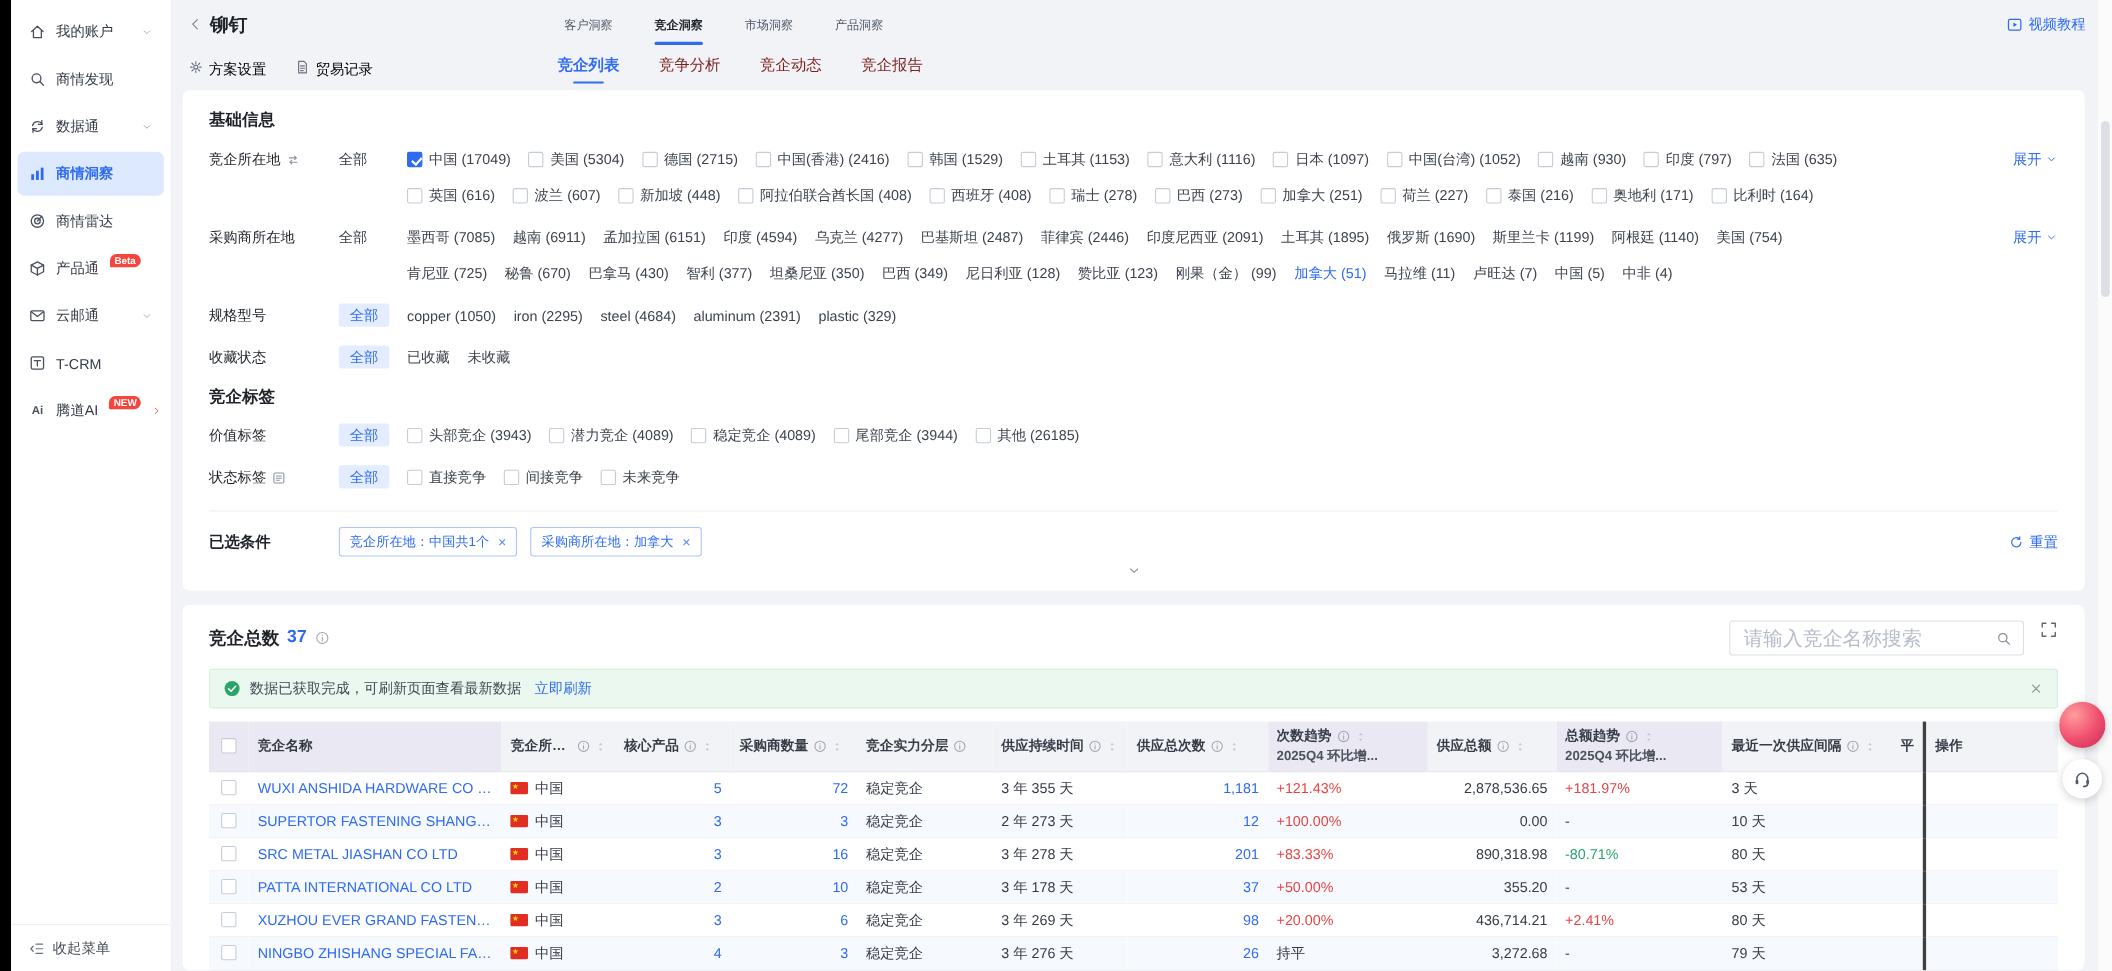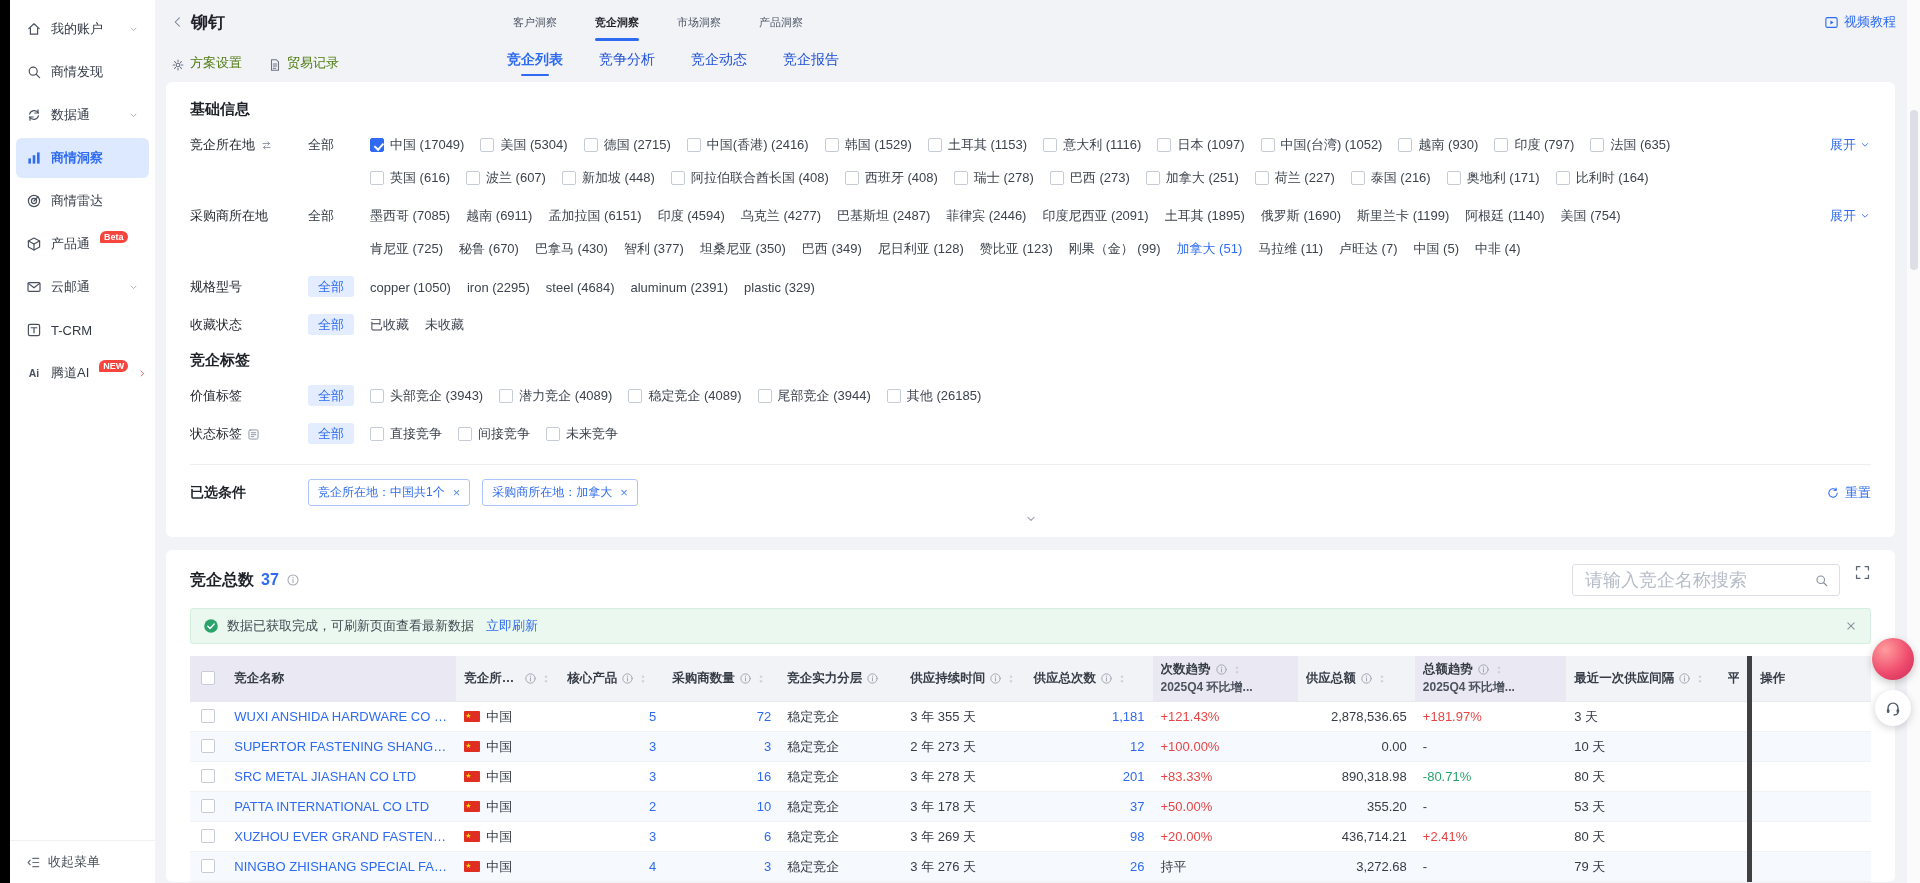--- a/index.html
+++ b/index.html
@@ -28,24 +28,24 @@
   .hd1{height:44px;display:flex;align-items:center;padding:0 24px 0 16px}
   .back{color:#7a8291;font-size:14px;display:flex;cursor:pointer}
   .hd-title{font-size:17px;font-weight:700;color:#1f2329;margin-left:6px}
   .tabs{display:flex;gap:38px;margin-left:288px;height:44px;align-items:center}
   .tab{font-size:11px;color:#4e5665;cursor:pointer;position:relative;height:100%;display:flex;align-items:center;white-space:nowrap}
   .tab.active{color:#1f2329;font-weight:700}
   .tab.active::after{content:"";position:absolute;left:50%;transform:translateX(-50%);bottom:3px;width:100%;height:3px;background:#2e6bf2;border-radius:2px}
   .video{margin-left:auto;color:#2e6bf2;font-size:13px;display:flex;align-items:center;gap:5px;cursor:pointer}
   .video .icn{font-size:15px;display:flex}
   .hd2{height:38px;display:flex;align-items:center;padding:0 24px 0 16px}
-  .tool{display:flex;align-items:flex-end;gap:5px;font-size:13px;color:#4d7c0f;margin-right:26px;cursor:pointer}
+  .tool{display:flex;align-items:flex-start;gap:5px;font-size:13px;color:#000000;margin-right:26px;cursor:pointer}
   .tool .icn{font-size:14px;display:flex;color:#6a7280}
   .subtabs{display:flex;gap:36px;margin-left:142px}
-  .sub-tab{font-size:14px;color:#1d4ed8;cursor:pointer;position:relative;padding-bottom:7px}
+  .sub-tab{font-size:14px;color:#7f1d1d;cursor:pointer;position:relative;padding-bottom:7px}
   .sub-tab.active{color:#2e6bf2;font-weight:600}
   .sub-tab.active::after{content:"";position:absolute;left:50%;transform:translateX(-50%);bottom:0;width:28px;height:2px;background:#2e6bf2;border-radius:1px}
   
   .card{background:#fff;border-radius:6px;margin:0 25px 0 11px}
   .filter-card{padding:14px 24px 9px;position:relative}
   .results-card{margin-top:13px;padding:14px 24px 0}
   .sec-title{font-size:15px;font-weight:700;color:#1f2329;margin:4px 0 14px}
   .frow{display:flex;align-items:flex-start;margin-bottom:14px;font-size:13px}
   .flabel{width:118px;flex:none;color:#1f2329;padding-top:3px;display:flex;align-items:center;gap:5px}
   .licn{display:flex;font-size:13px;color:#8a93a6}
@@ -103,21 +103,21 @@
   .hicn{display:flex;flex:none;color:#a0a6b1;font-size:13px;cursor:pointer}
   td{padding:4px 8px;border-bottom:1px solid #f0f2f5;color:#363c46;height:30px;box-sizing:border-box;
      white-space:nowrap;overflow:hidden;text-overflow:ellipsis;vertical-align:middle}
   tr.even td{background:#f6f9fd}
   td.link{color:#2e6bf2;cursor:pointer}
   td.num{text-align:right;color:#2e6bf2;cursor:pointer}
   td.amt{text-align:right}
   td.up{color:#e64545}
   td.down{color:#27a46c}
   td.flat,td.none{color:#363c46}
-  th.action,td.action{border-left:5px solid #404040}
+  th.action,td.action{border-left:3px solid #404040}
   th.action{text-align:center}
   .cbcol{text-align:center}
   .flag{display:inline-block;width:16px;height:11px;background:#e02f22;margin-right:6px;vertical-align:-1px;
         position:relative;border-radius:1px}
   .flag .star{position:absolute;left:1px;top:0;color:#ffde00;font-size:7px;line-height:10px}
   
   .v-scroll{position:absolute;right:0;top:0;width:13px;height:100%;background:#fbfbfc;z-index:4}
   .v-thumb{position:absolute;right:2px;top:110px;width:8px;height:160px;background:#dcdfe5;border-radius:4px;cursor:pointer}
   .float-promo{position:absolute;right:6px;top:638px;width:42px;height:42px;border-radius:50%;z-index:6;cursor:pointer;
        background:radial-gradient(circle at 32% 28%,#ff9d9d,#ef4d6e 55%,#c72a55);box-shadow:0 3px 8px rgba(0,0,0,.22)}

